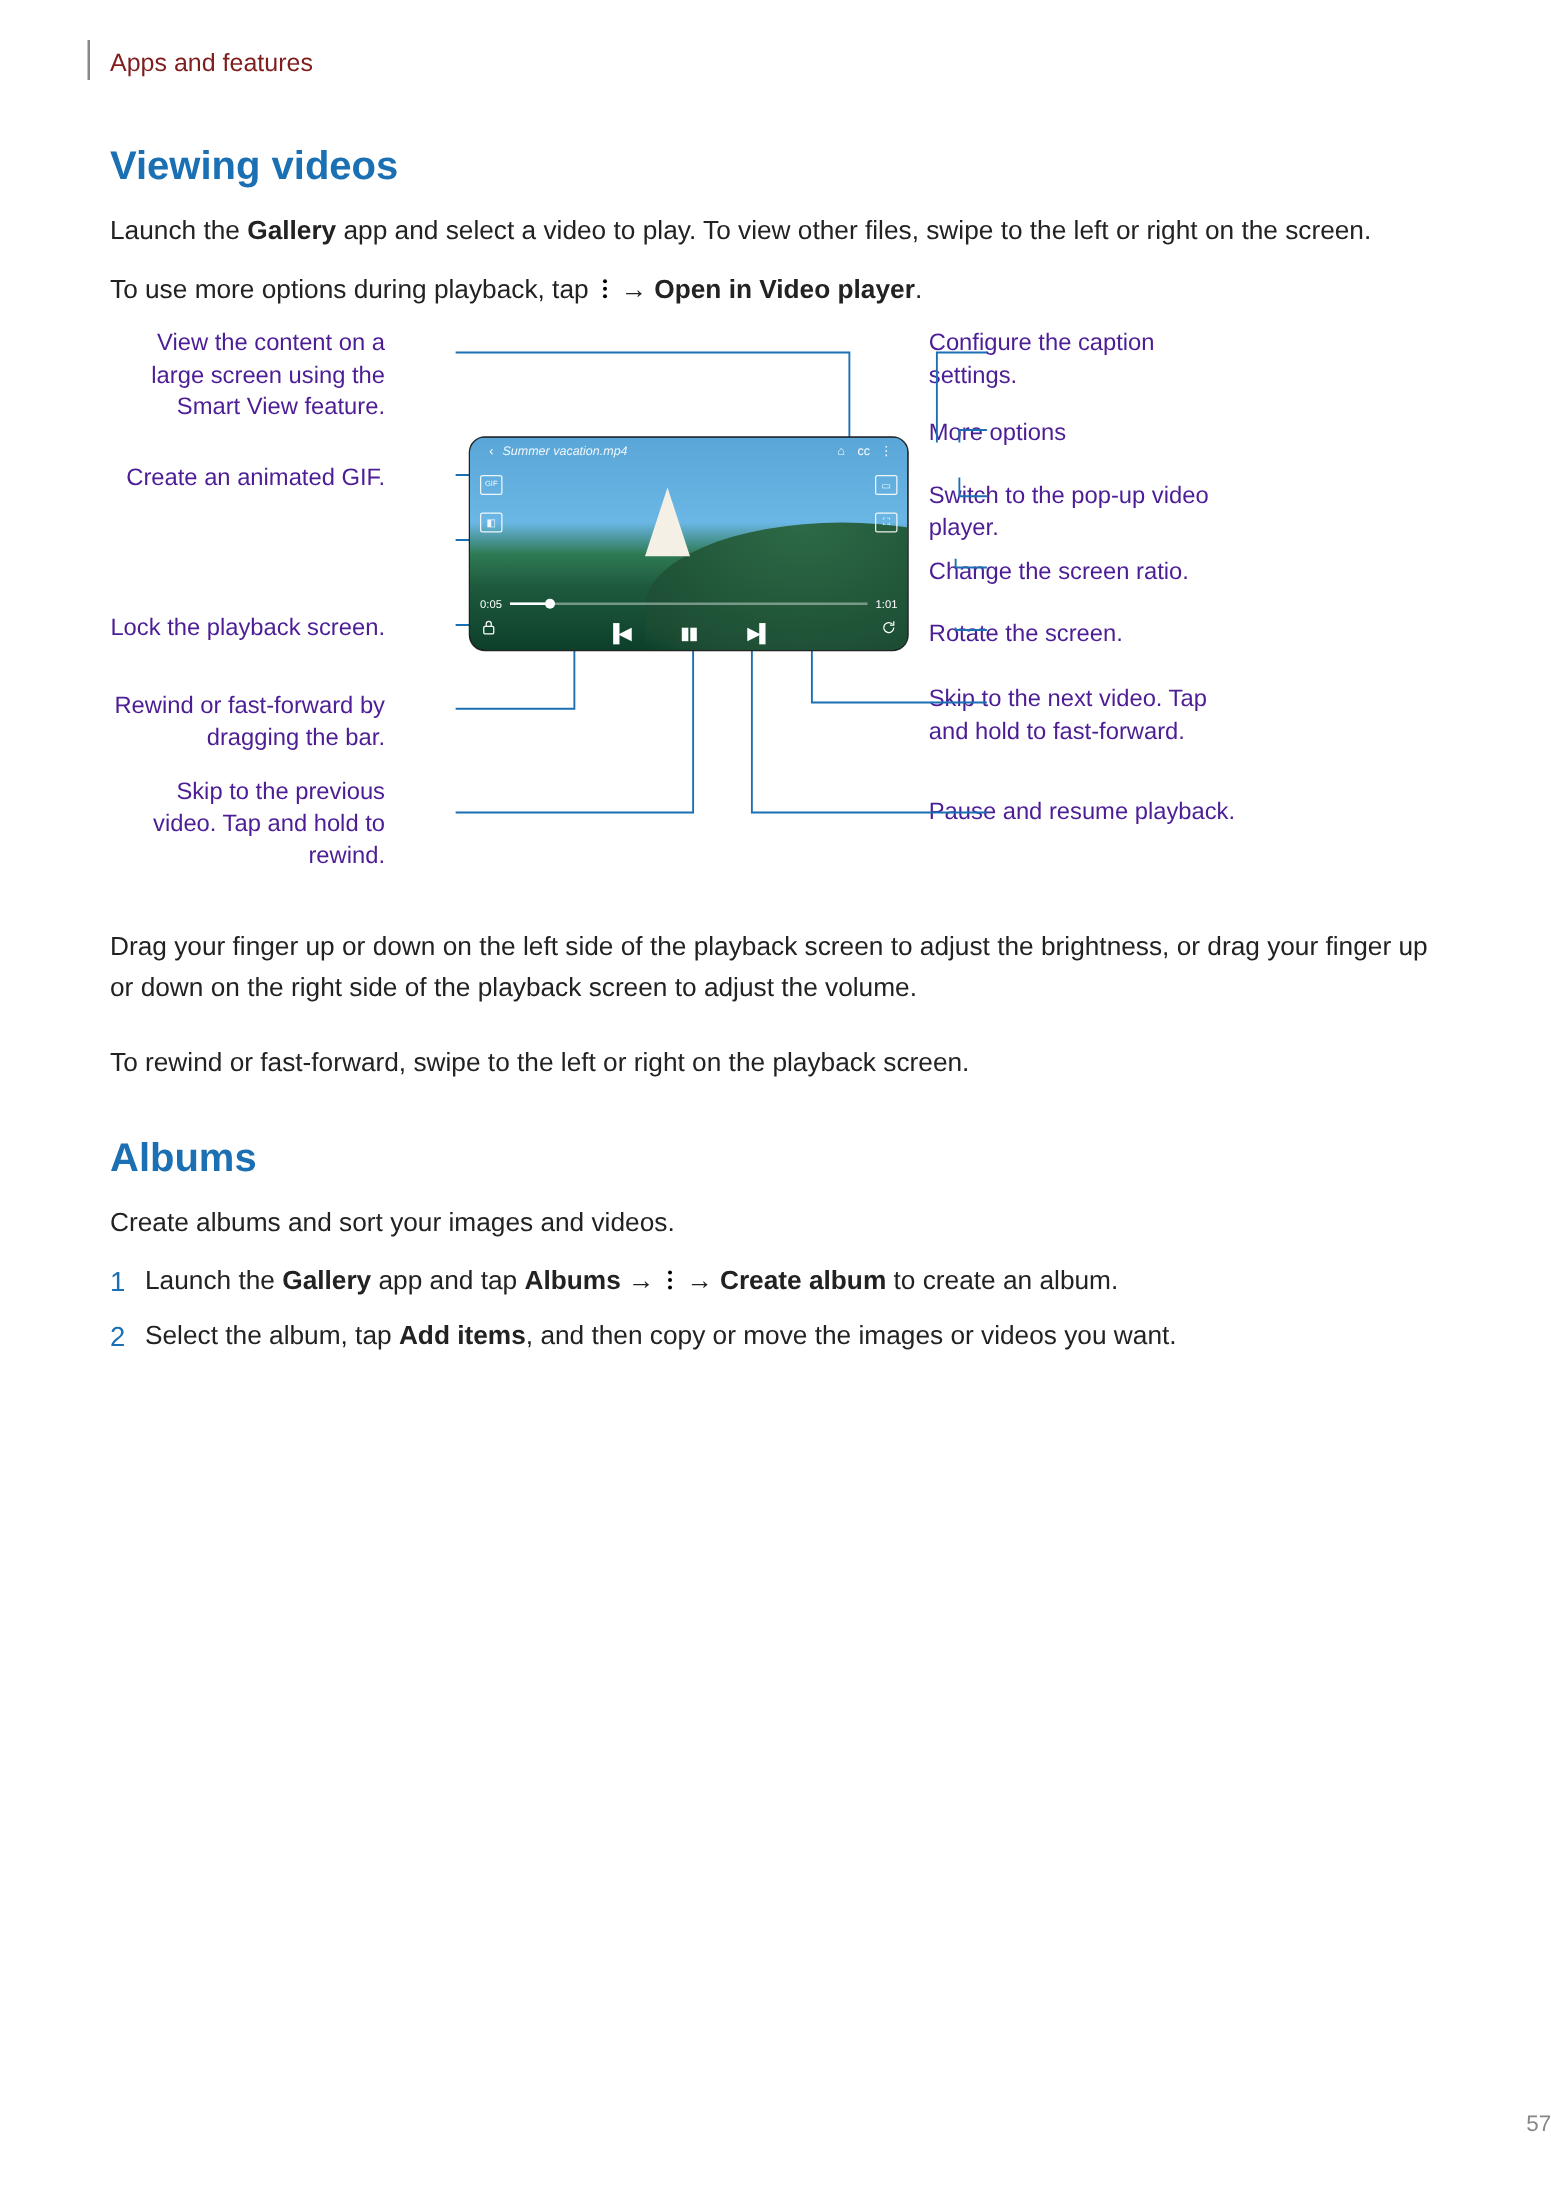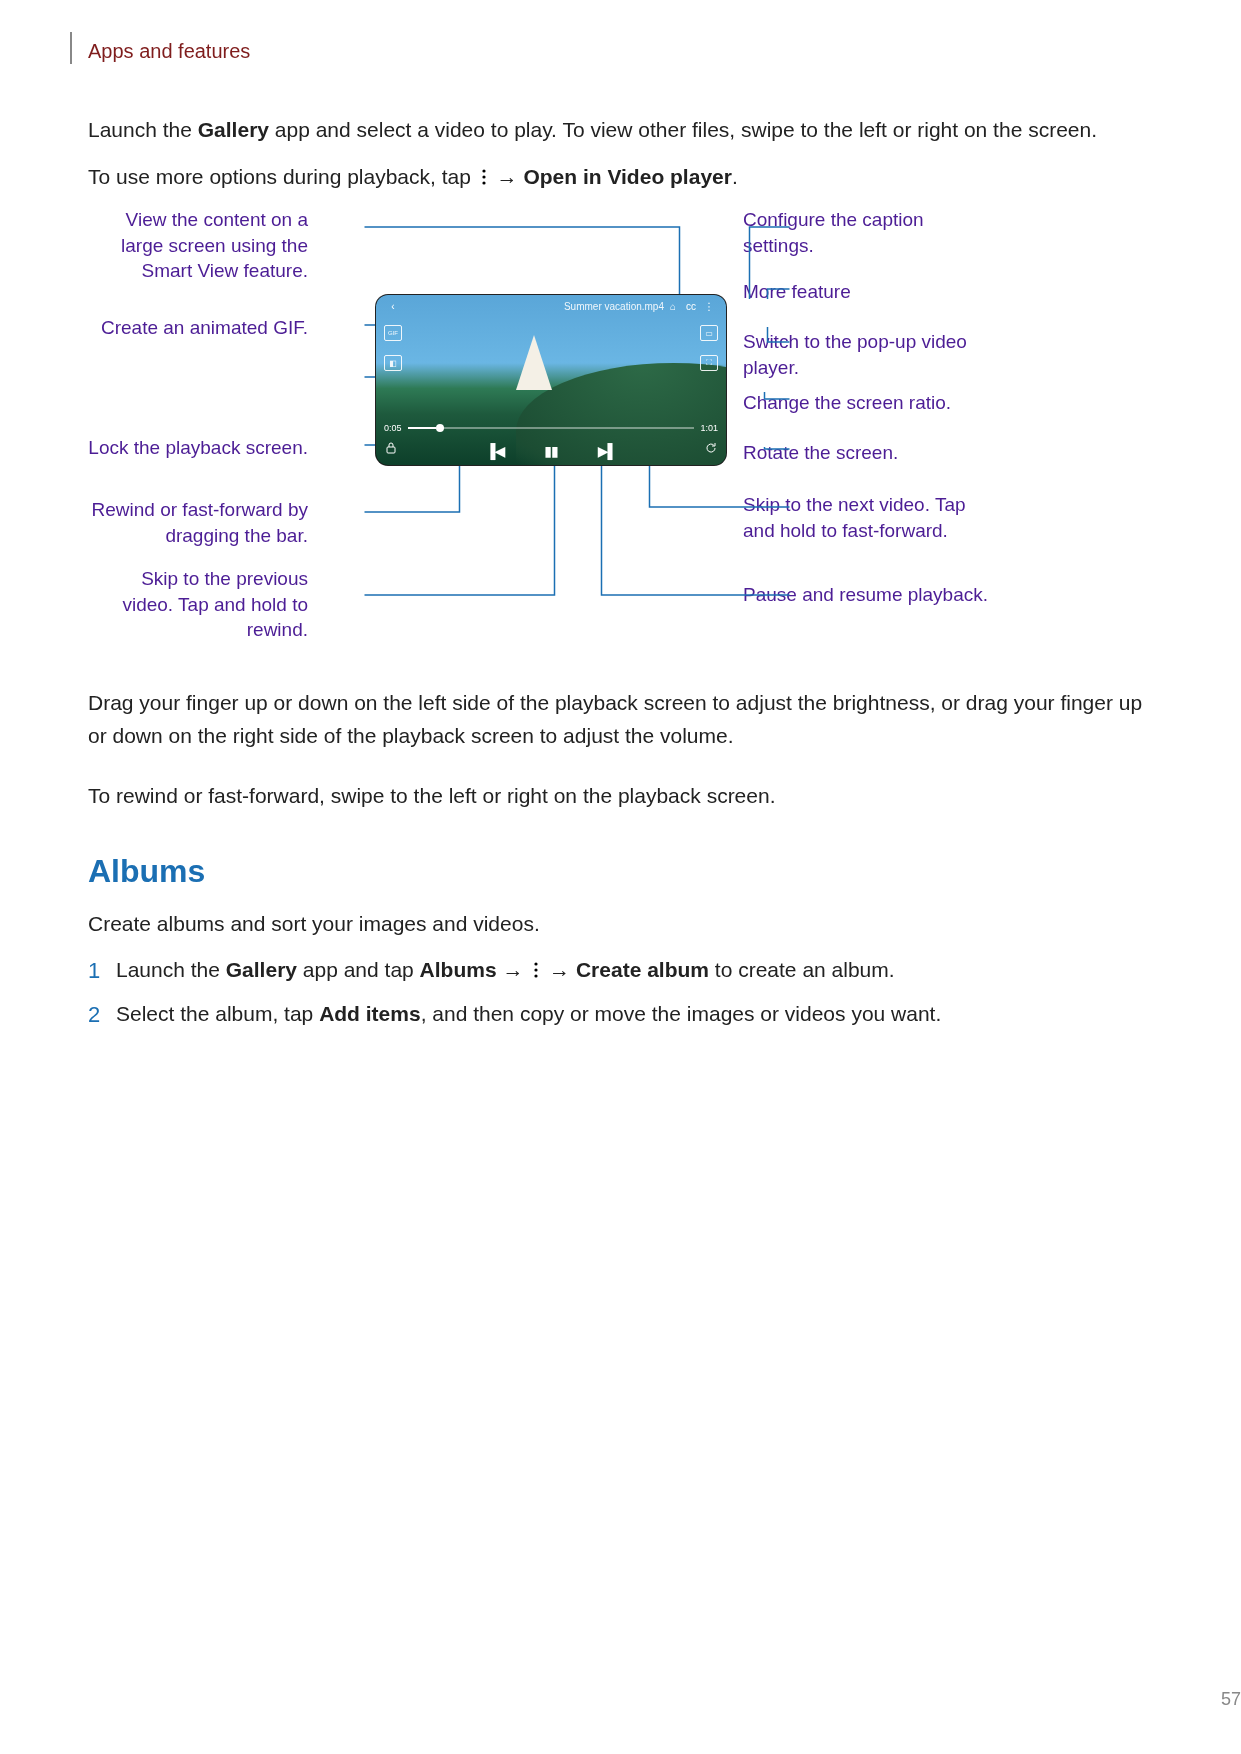--- a/index.html
+++ b/index.html
@@ -100,21 +100,21 @@
   .title-bar {
     position: absolute;
     top: 0; left: 0; right: 0;
     height: 22px;
     display: flex;
     align-items: center;
     padding: 0 8px;
     font-size: 10px;
     color: #fff;
   }
-  .title-bar .fname { flex: 1; text-align: right; opacity: .9; }
+  .title-bar .fname { flex: 1; text-align: left; opacity: .9; font-style: italic; }
   .icon {
     width: 14px; height: 14px;
     display: inline-flex;
     align-items: center; justify-content: center;
     color: #fff;
     font-size: 10px;
     margin: 0 2px;
   }
   .side-icons-left, .side-icons-right {
     position: absolute;
@@ -208,20 +208,21 @@
     font-size: 18px;
   }
 </style>
 </head>
 <body>
 
 <div class="page">
   <div class="side-rule"></div>
   <div class="breadcrumb">Apps and features</div>
 
+  <h2 class="section">Viewing videos</h2>
 
   <p class="body">
     <span>Launch the </span><span class="bold">Gallery</span><span> app and select a video to play. To view other files, swipe to the left or right on the screen.</span>
   </p>
 
   <p class="body">
     <span>To use more options during playback, tap </span><span class="more-dots"><svg width="8" height="18" viewBox="0 0 8 18">
           <circle cx="4" cy="3" r="1.6"></circle>
           <circle cx="4" cy="9" r="1.6"></circle>
           <circle cx="4" cy="15" r="1.6"></circle>
@@ -230,21 +231,21 @@
 
   <div class="diagram">
 
     <div class="callout left" style="left:0;top:0;width:220px;">View the content on a large screen using the Smart View feature.</div>
     <div class="callout left" style="left:0;top:108px;width:220px;">Create an animated GIF.</div>
     <div class="callout left" style="left:0;top:228px;width:220px;">Lock the playback screen.</div>
     <div class="callout left" style="left:0;top:290px;width:220px;">Rewind or fast-forward by dragging the bar.</div>
     <div class="callout left" style="left:0;top:359px;width:220px;">Skip to the previous video. Tap and hold to rewind.</div>
 
     <div class="callout right" style="left:655px;top:0;width:250px;">Configure the caption settings.</div>
-    <div class="callout right" style="left:655px;top:72px;width:250px;">More feature</div>
+    <div class="callout right" style="left:655px;top:72px;width:250px;">More options</div>
     <div class="callout right" style="left:655px;top:122px;width:250px;">Switch to the pop-up video player.</div>
     <div class="callout right" style="left:655px;top:183px;width:250px;">Change the screen ratio.</div>
     <div class="callout right" style="left:655px;top:233px;width:250px;">Rotate the screen.</div>
     <div class="callout right" style="left:655px;top:285px;width:250px;">Skip to the next video. Tap and hold to fast-forward.</div>
     <div class="callout right" style="left:655px;top:375px;width:250px;">Pause and resume playback.</div>
 
     <svg class="leaders" viewBox="0 0 960 460">
 
       <path d="M225 20 H280 L540 20 V92"></path>
       <path d="M225 118 H270 L300 118 V120"></path>

